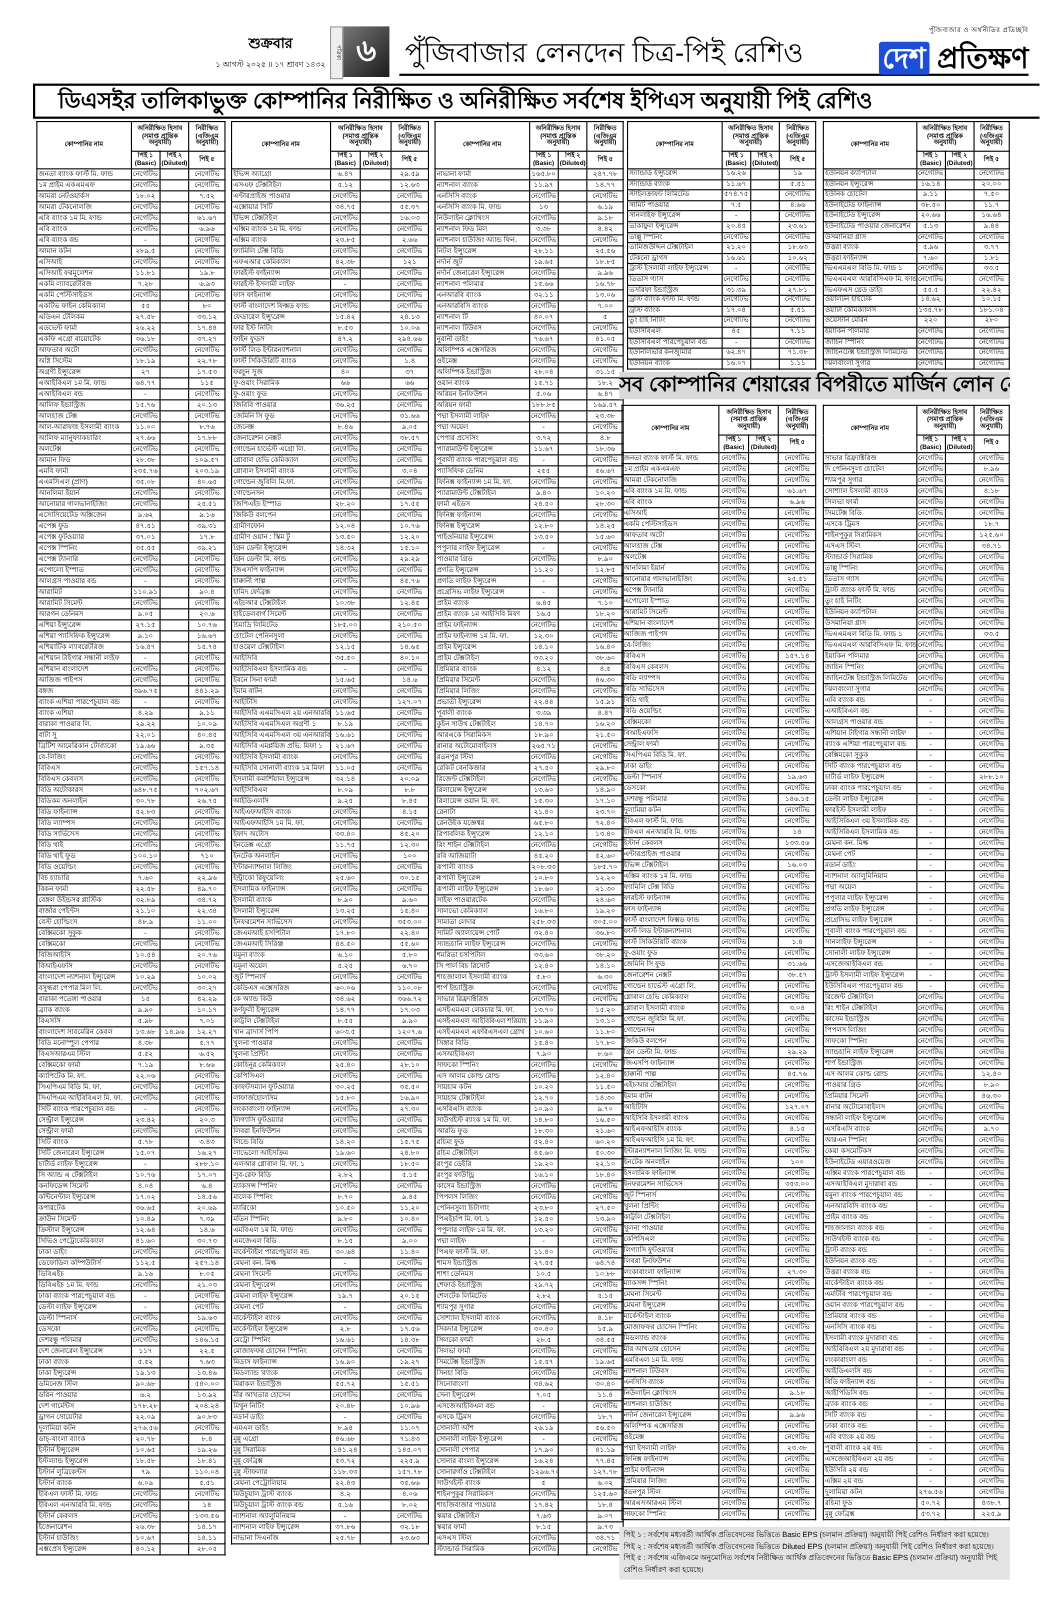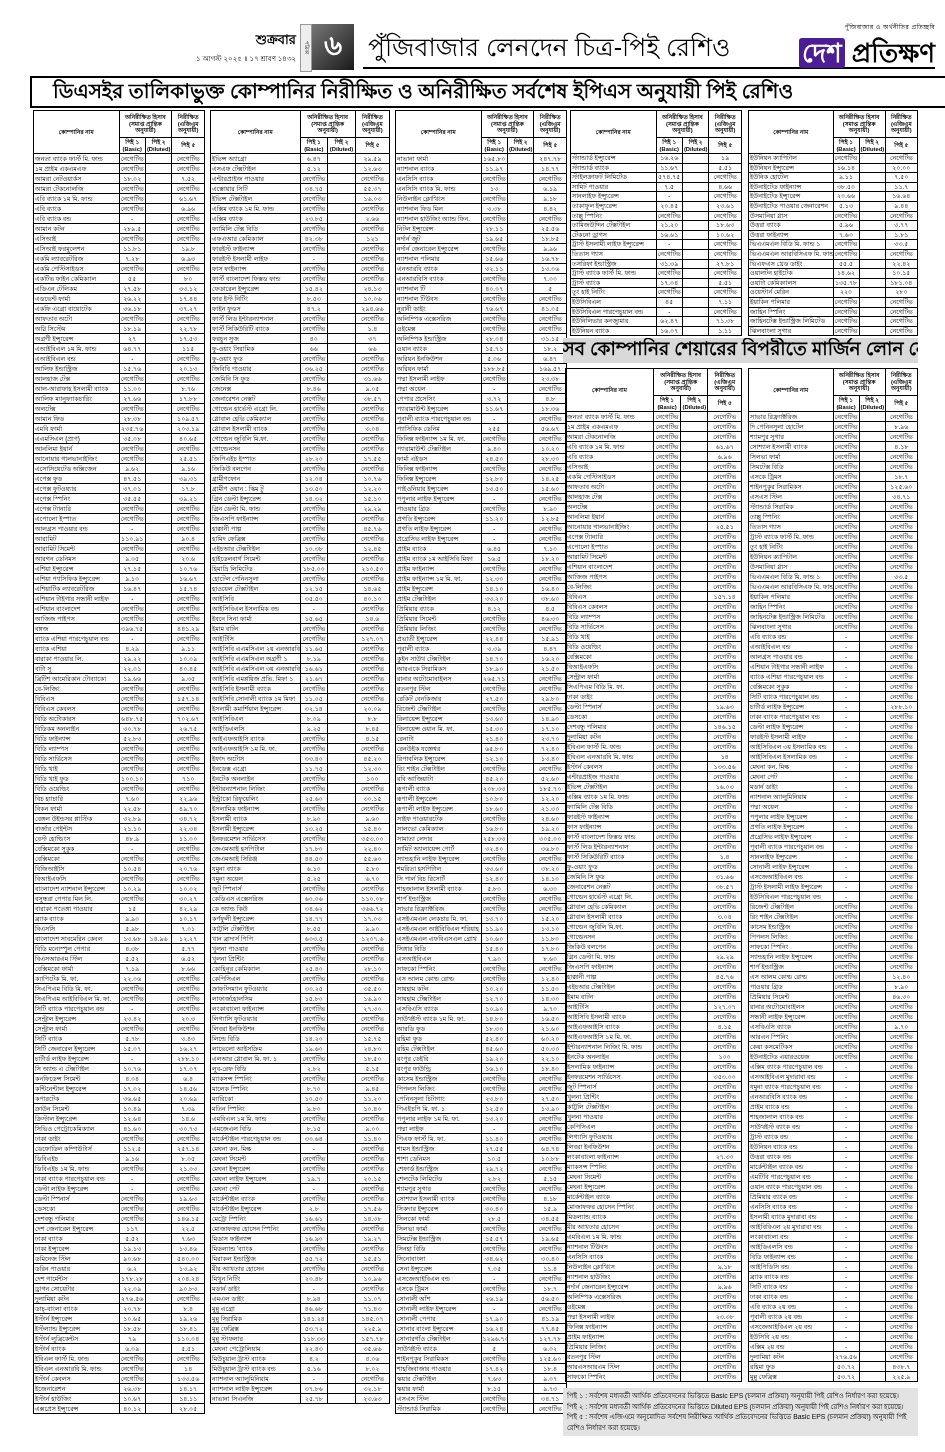--- a/index.html
+++ b/index.html
@@ -1,32 +1,32 @@
 <!DOCTYPE html>
 <html lang="bn"><head>
 <meta charset="utf-8">
 <style>
   html,body{margin:0;padding:0}
   body{width:945px;height:1452px;position:relative;background:#fff;color:#000;
        font-family:"Liberation Sans",sans-serif;overflow:hidden}
   
-  .date-block{position:absolute;left:196px;top:30px;width:100px;text-align:right}
+  .date-block{position:absolute;left:196px;top:30px;width:100px;text-align:center}
   .date-day{font-weight:bold;font-size:13px}
   .date-line{font-size:7px;margin-top:2px}
   .page-strip{position:absolute;left:300px;top:24px;width:10px;height:46px;background:#eee;
               border:1px solid #999;font-size:5px;writing-mode:vertical-rl;text-align:center;overflow:hidden}
   .page-box{position:absolute;left:312px;top:24px;width:42px;height:46px;
             background:linear-gradient(135deg,#777,#1a1a1a);color:#fff;font-size:28px;font-weight:bold;
             display:flex;align-items:center;justify-content:center}
   .page-title{position:absolute;left:368px;top:28px;font-size:25px;font-weight:normal;white-space:nowrap}
   .mast-rule{position:absolute;left:363px;top:67px;width:572px;height:2px;background:#000}
   .logo{position:absolute;left:735px;top:22px;width:200px;text-align:right}
   .logo-tag{font-size:6px;letter-spacing:.5px}
   .logo-name{font-size:26px;font-weight:900;white-space:nowrap}
-  .logo-name .chip{background:#4c1d95;color:#fff;padding:0 3px;border-radius:3px}
+  .logo-name .chip{background:#1d4ed8;color:#fff;padding:0 3px;border-radius:3px}
   
   .headline{position:absolute;left:30px;top:76px;width:901px;height:28px;border:2px solid #000;
             font-size:20px;font-weight:bold;display:flex;align-items:center;padding-left:21px;white-space:nowrap;overflow:hidden}
   
   .col{position:absolute;top:110px}
   table.t{border-collapse:collapse;width:100%;table-layout:fixed;border:1.5px solid #000}
   table.t th,table.t td{border:1px solid #000;overflow:hidden;white-space:nowrap}
   table.t th{font-size:5.8px;font-weight:bold;text-align:center;padding:0 1px;line-height:1.15;white-space:normal}
   tr.hrow1 th{height:26px}
   tr.hrow2 th{height:15px}

